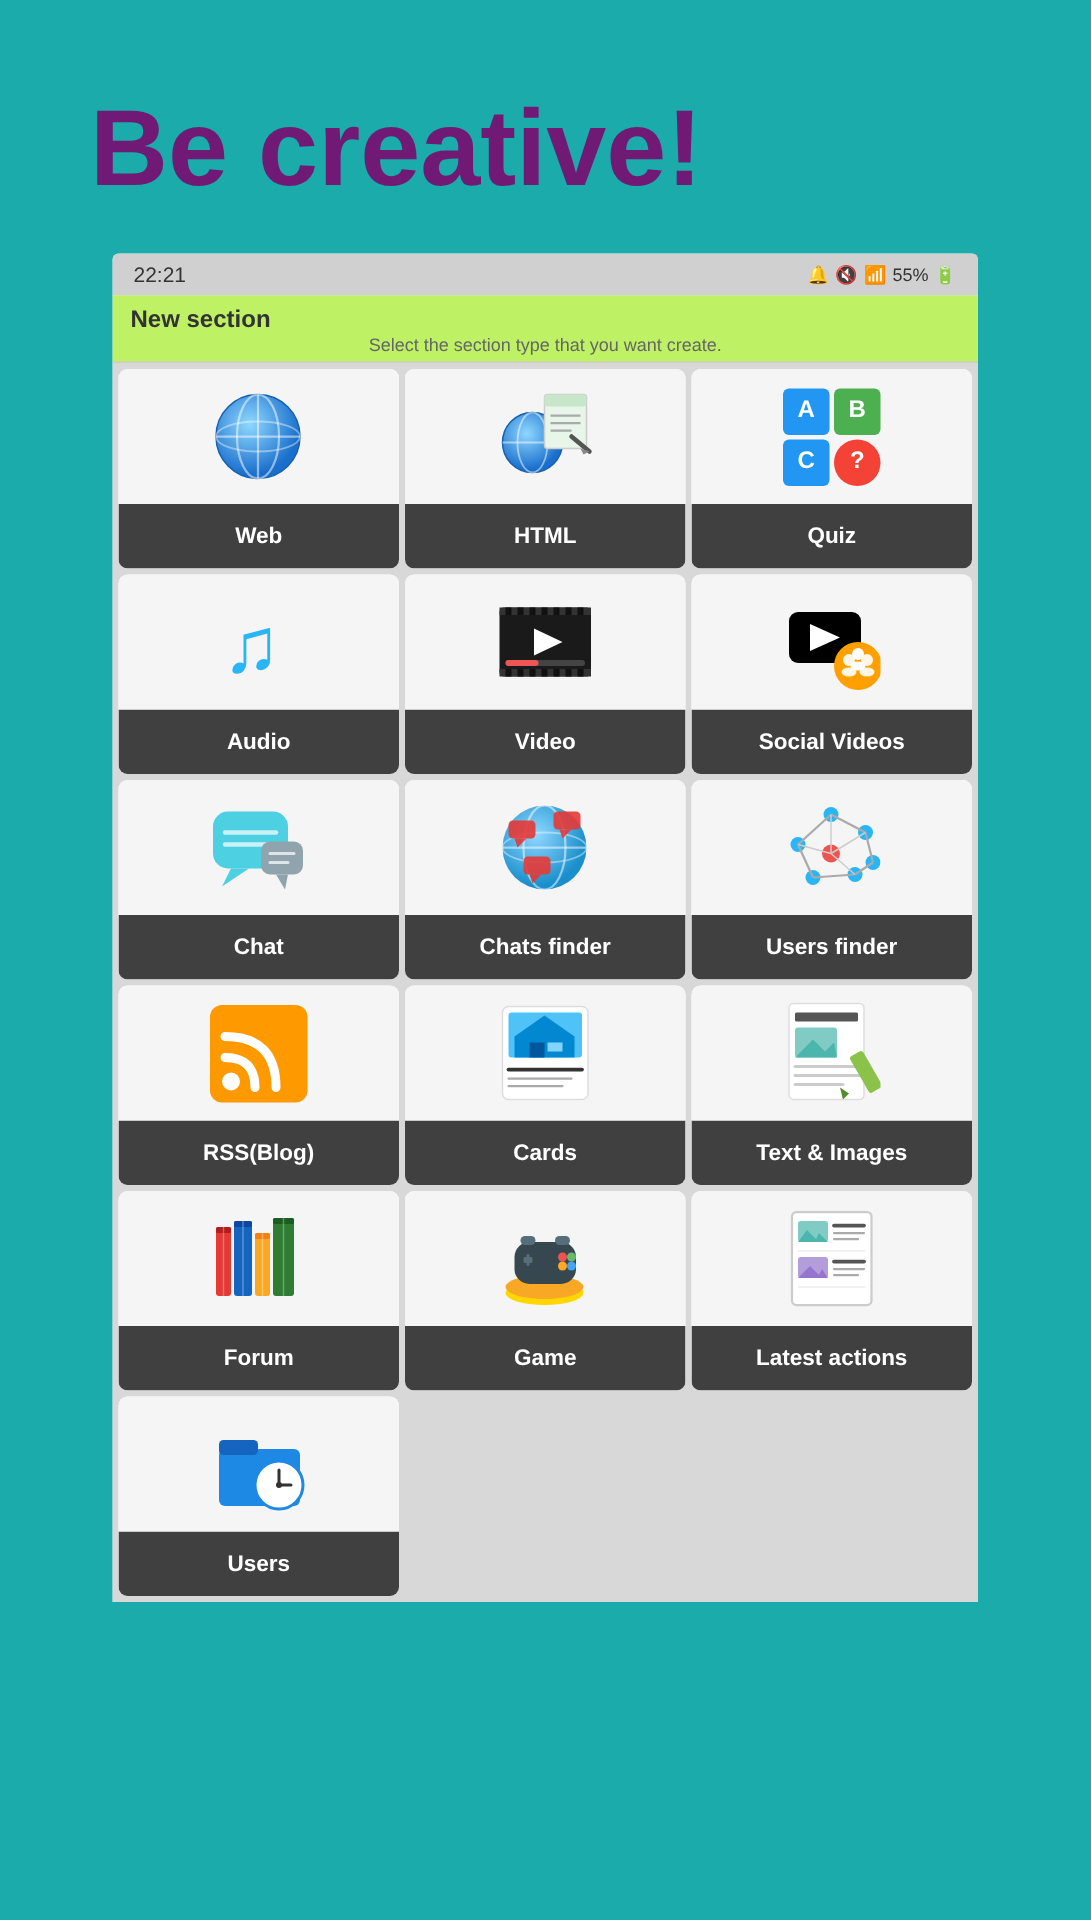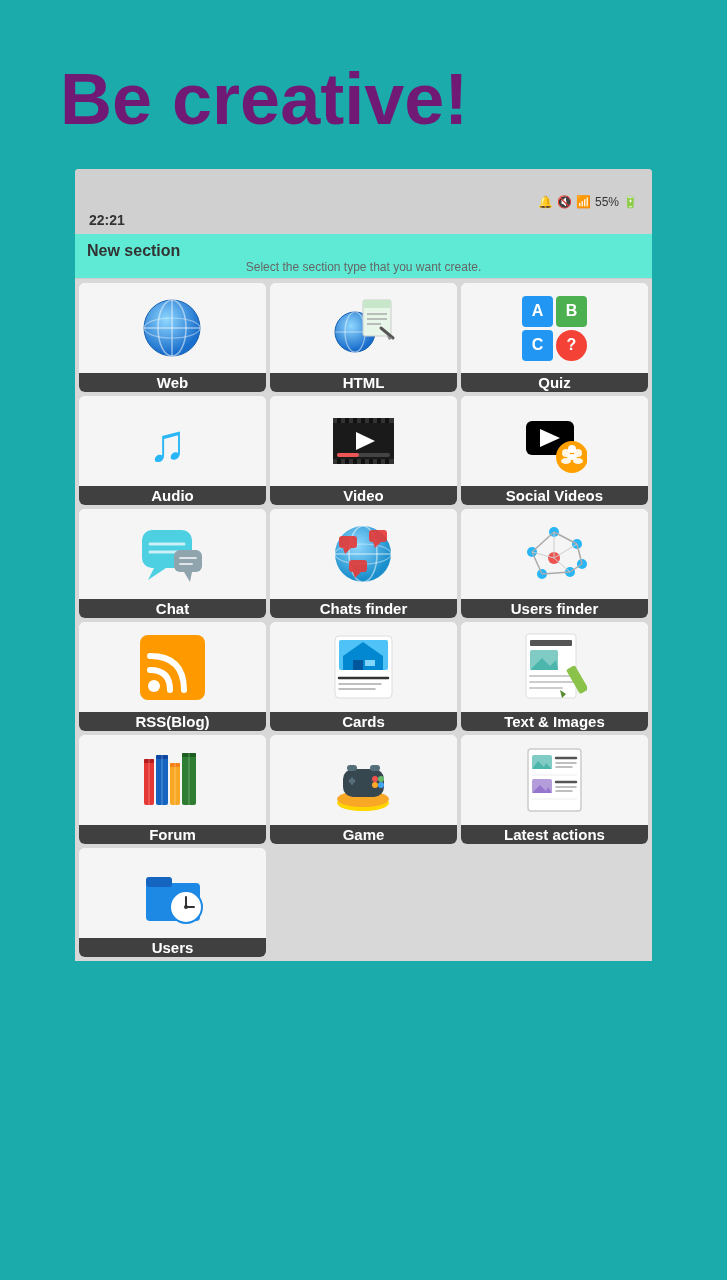--- a/index.html
+++ b/index.html
@@ -31,25 +31,25 @@
     .status-bar {
       background: #d0d0d0;
       display: flex;
       justify-content: space-between;
       align-items: center;
       padding: 6px 14px;
       font-size: 14px;
       color: #333;
     }
 
-    .status-left { font-weight: 700; margin-top: 37px; }
+    .status-left { font-weight: 400; }
     .status-right { display: flex; align-items: center; gap: 4px; font-size: 12px; }
 
     .section-header {
-      background: #5eead4;
+      background: #bef264;
       padding: 8px 12px 4px 12px;
       border-bottom: 1px solid #ccc;
     }
     .section-title {
       font-size: 16px;
       font-weight: bold;
       color: #333;
     }
     .section-subtitle {
       font-size: 12px;
@@ -87,21 +87,21 @@
       overflow: hidden;
     }
 
     .grid-item-label {
       width: 100%;
       background: rgba(0,0,0,0.75);
       color: white;
       text-align: center;
       font-size: 15px;
       font-weight: bold;
-      padding: 1px 2px;
+      padding: 13px 2px;
     }
 
     .icon-quiz {
       width: 65px; height: 65px;
       display: grid;
       grid-template-columns: 1fr 1fr;
       grid-template-rows: 1fr 1fr;
       gap: 3px;
     }
     .quiz-cell {

